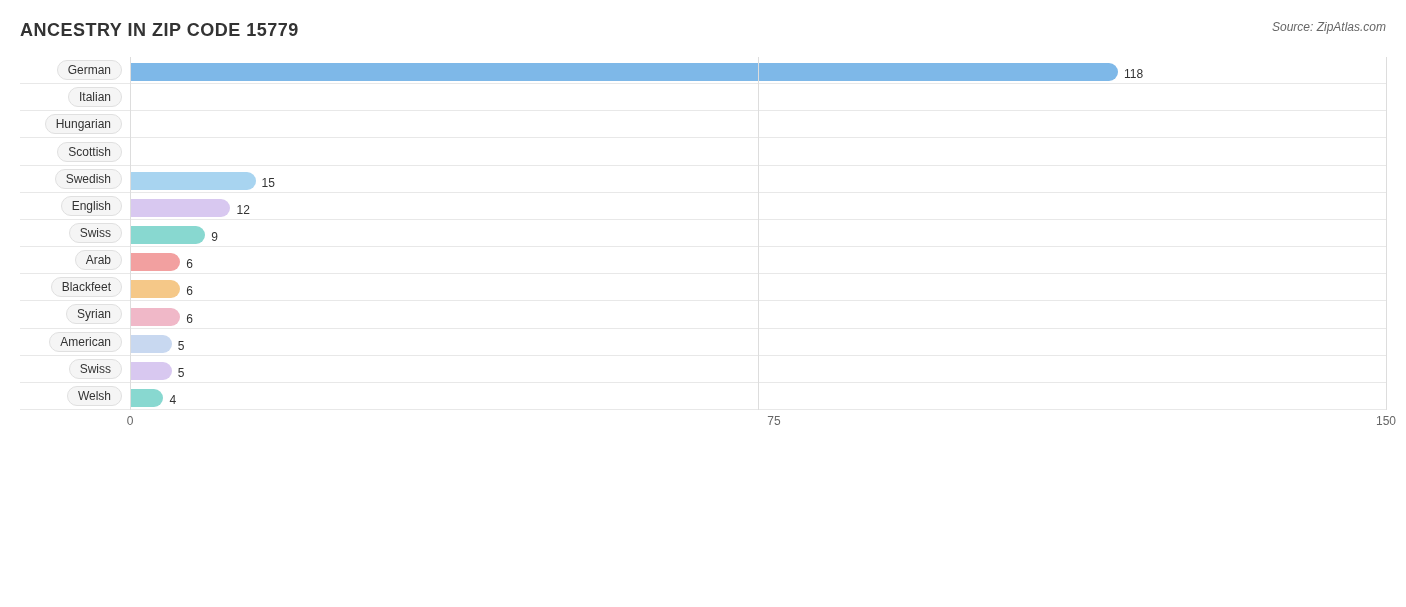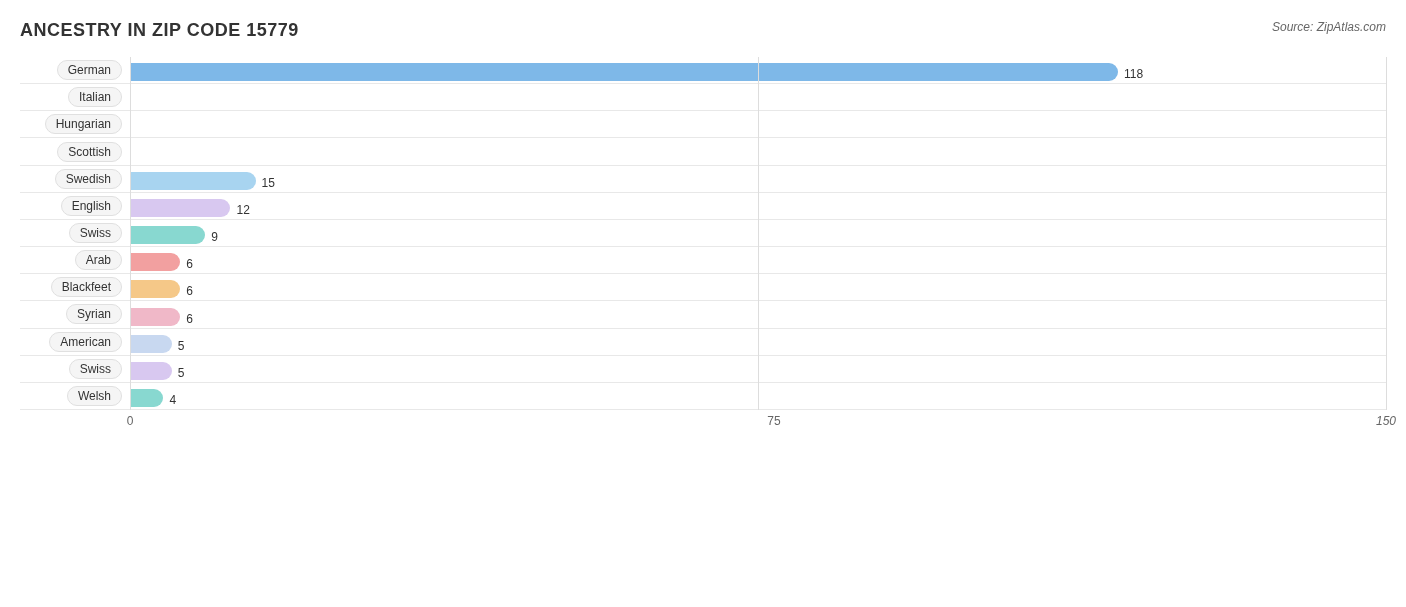--- a/index.html
+++ b/index.html
@@ -229,15 +229,15 @@
       <div class="grid-lines">
         <div class="grid-line" style="left: 0%;"></div>
         <div class="grid-line" style="left: 50%;"></div>
         <div class="grid-line" style="left: 100%;"></div>
       </div>
     </div>
 
   <div class="axis-labels" id="axis-labels">
   <span class="axis-label" style="left: 0px;">0</span>
       <span class="axis-label" style="left: 644px;">75</span>
-      <span class="axis-label" style="left: 1256px; font-style: italic;">150</span>
+      <span class="axis-label" style="left: 1256px;">150</span>
     </div>
 </div>
 
 </body></html>

